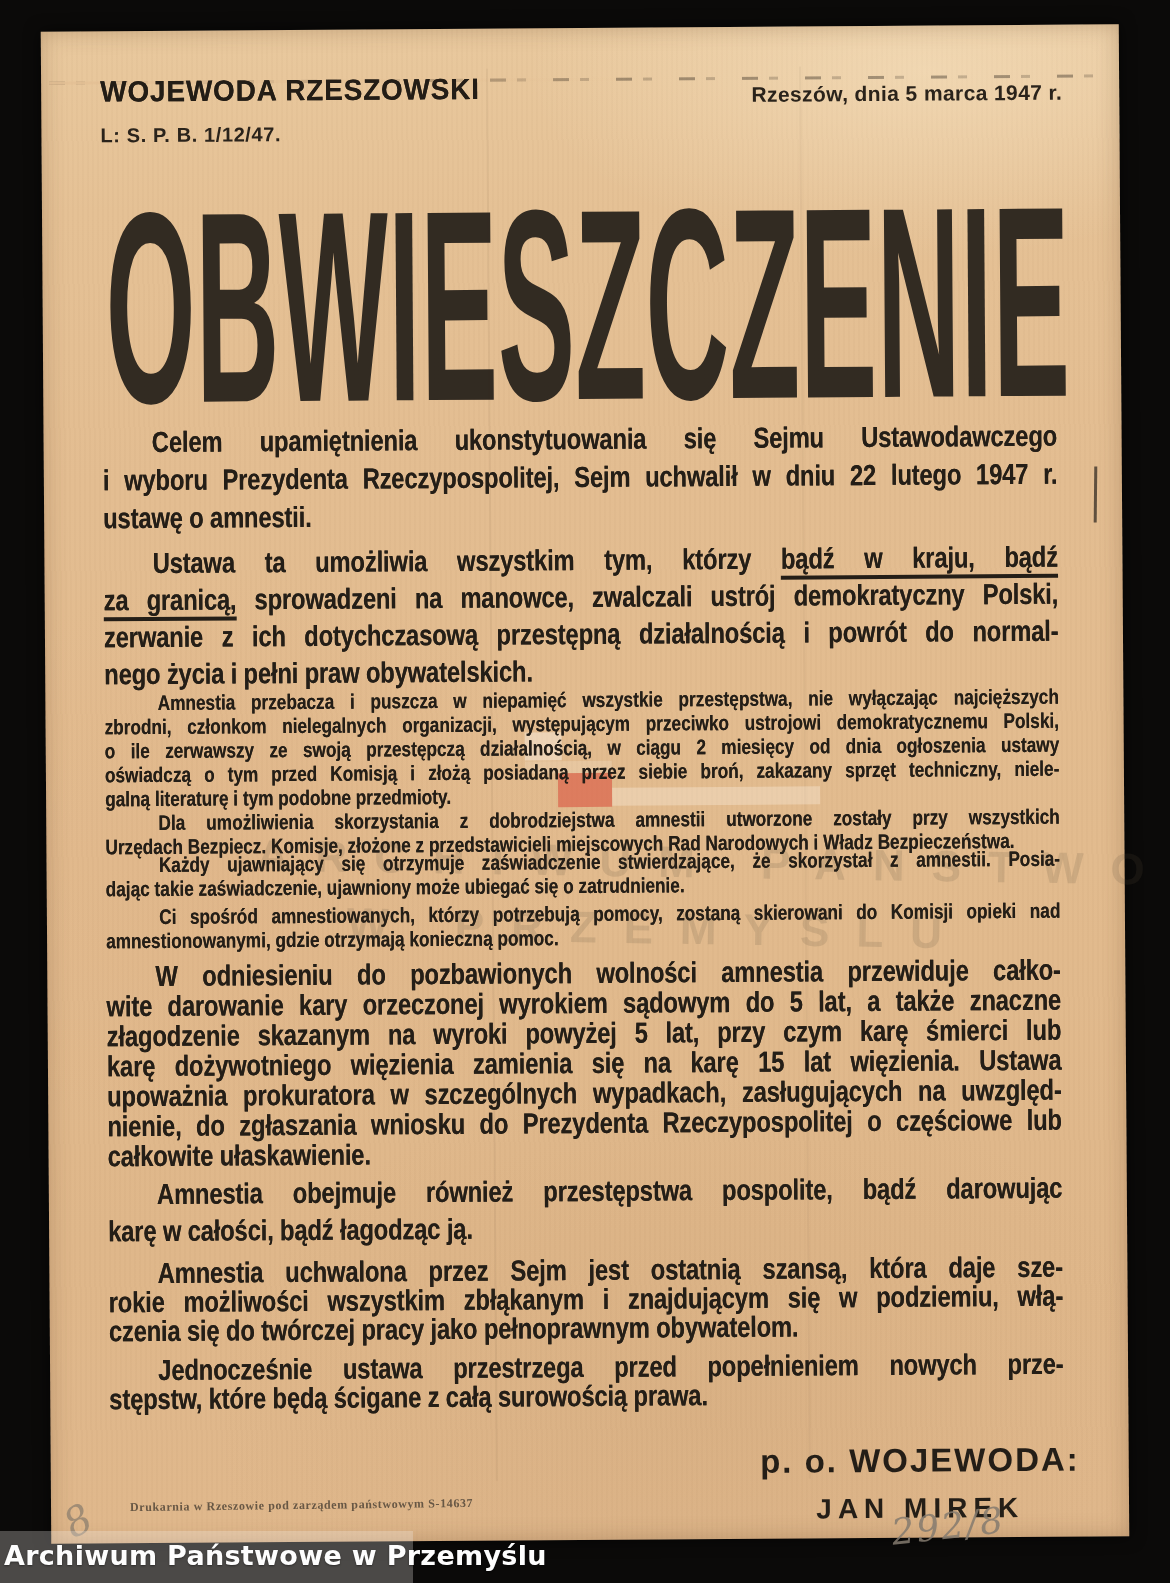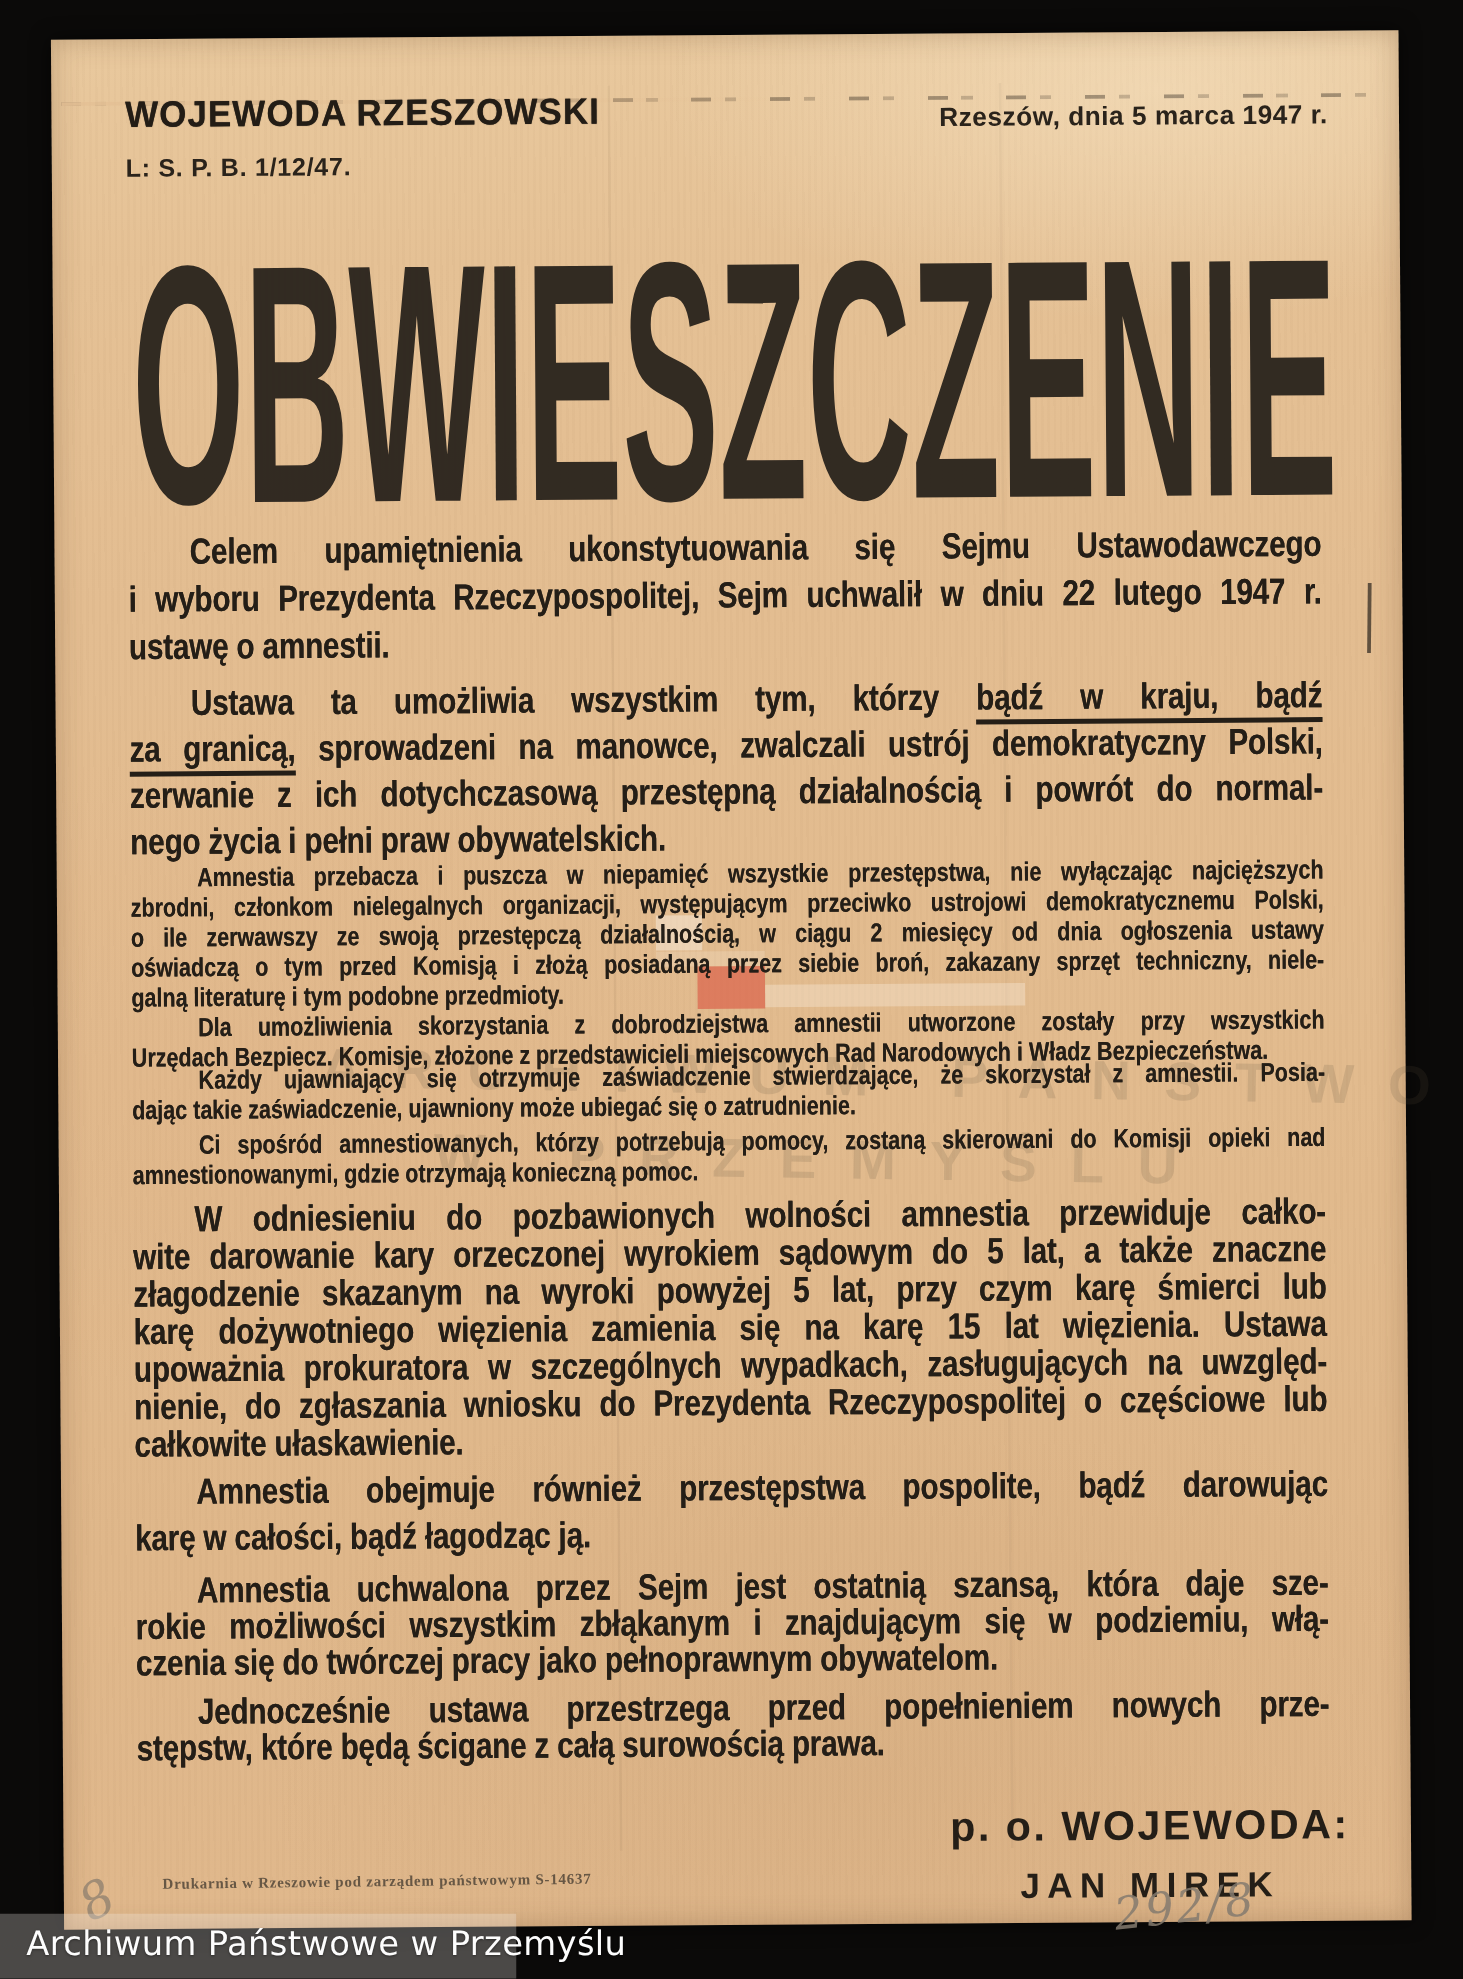--- a/index.html
+++ b/index.html
@@ -74,22 +74,22 @@
     position:absolute;font-weight:bold;color:rgba(92,78,62,.16);
     font-size:44px;letter-spacing:27px;white-space:nowrap;transform:rotate(1.3deg);
   }
   .wm-t1{left:210px;top:812px;}
   .wm-t2{left:300px;top:876px;}
   .banner{
     position:absolute;left:0;top:1531px;width:413px;height:52px;
     background:rgba(247,244,240,.27);
   }
   .banner-label{
-    position:absolute;left:21px;top:9px;
-    font-family:"DejaVu Sans",sans-serif;font-weight:normal;font-size:27px;
+    position:absolute;left:4px;top:9px;
+    font-family:"DejaVu Sans",sans-serif;font-weight:bold;font-size:27px;
     color:#fdfdfd;letter-spacing:.3px;text-shadow:0 1px 2px rgba(0,0,0,.4);
     white-space:nowrap;
   }
 </style>
 </head>
 <body>
 
 <div class="paper">
 
   <div class="crease"></div>

